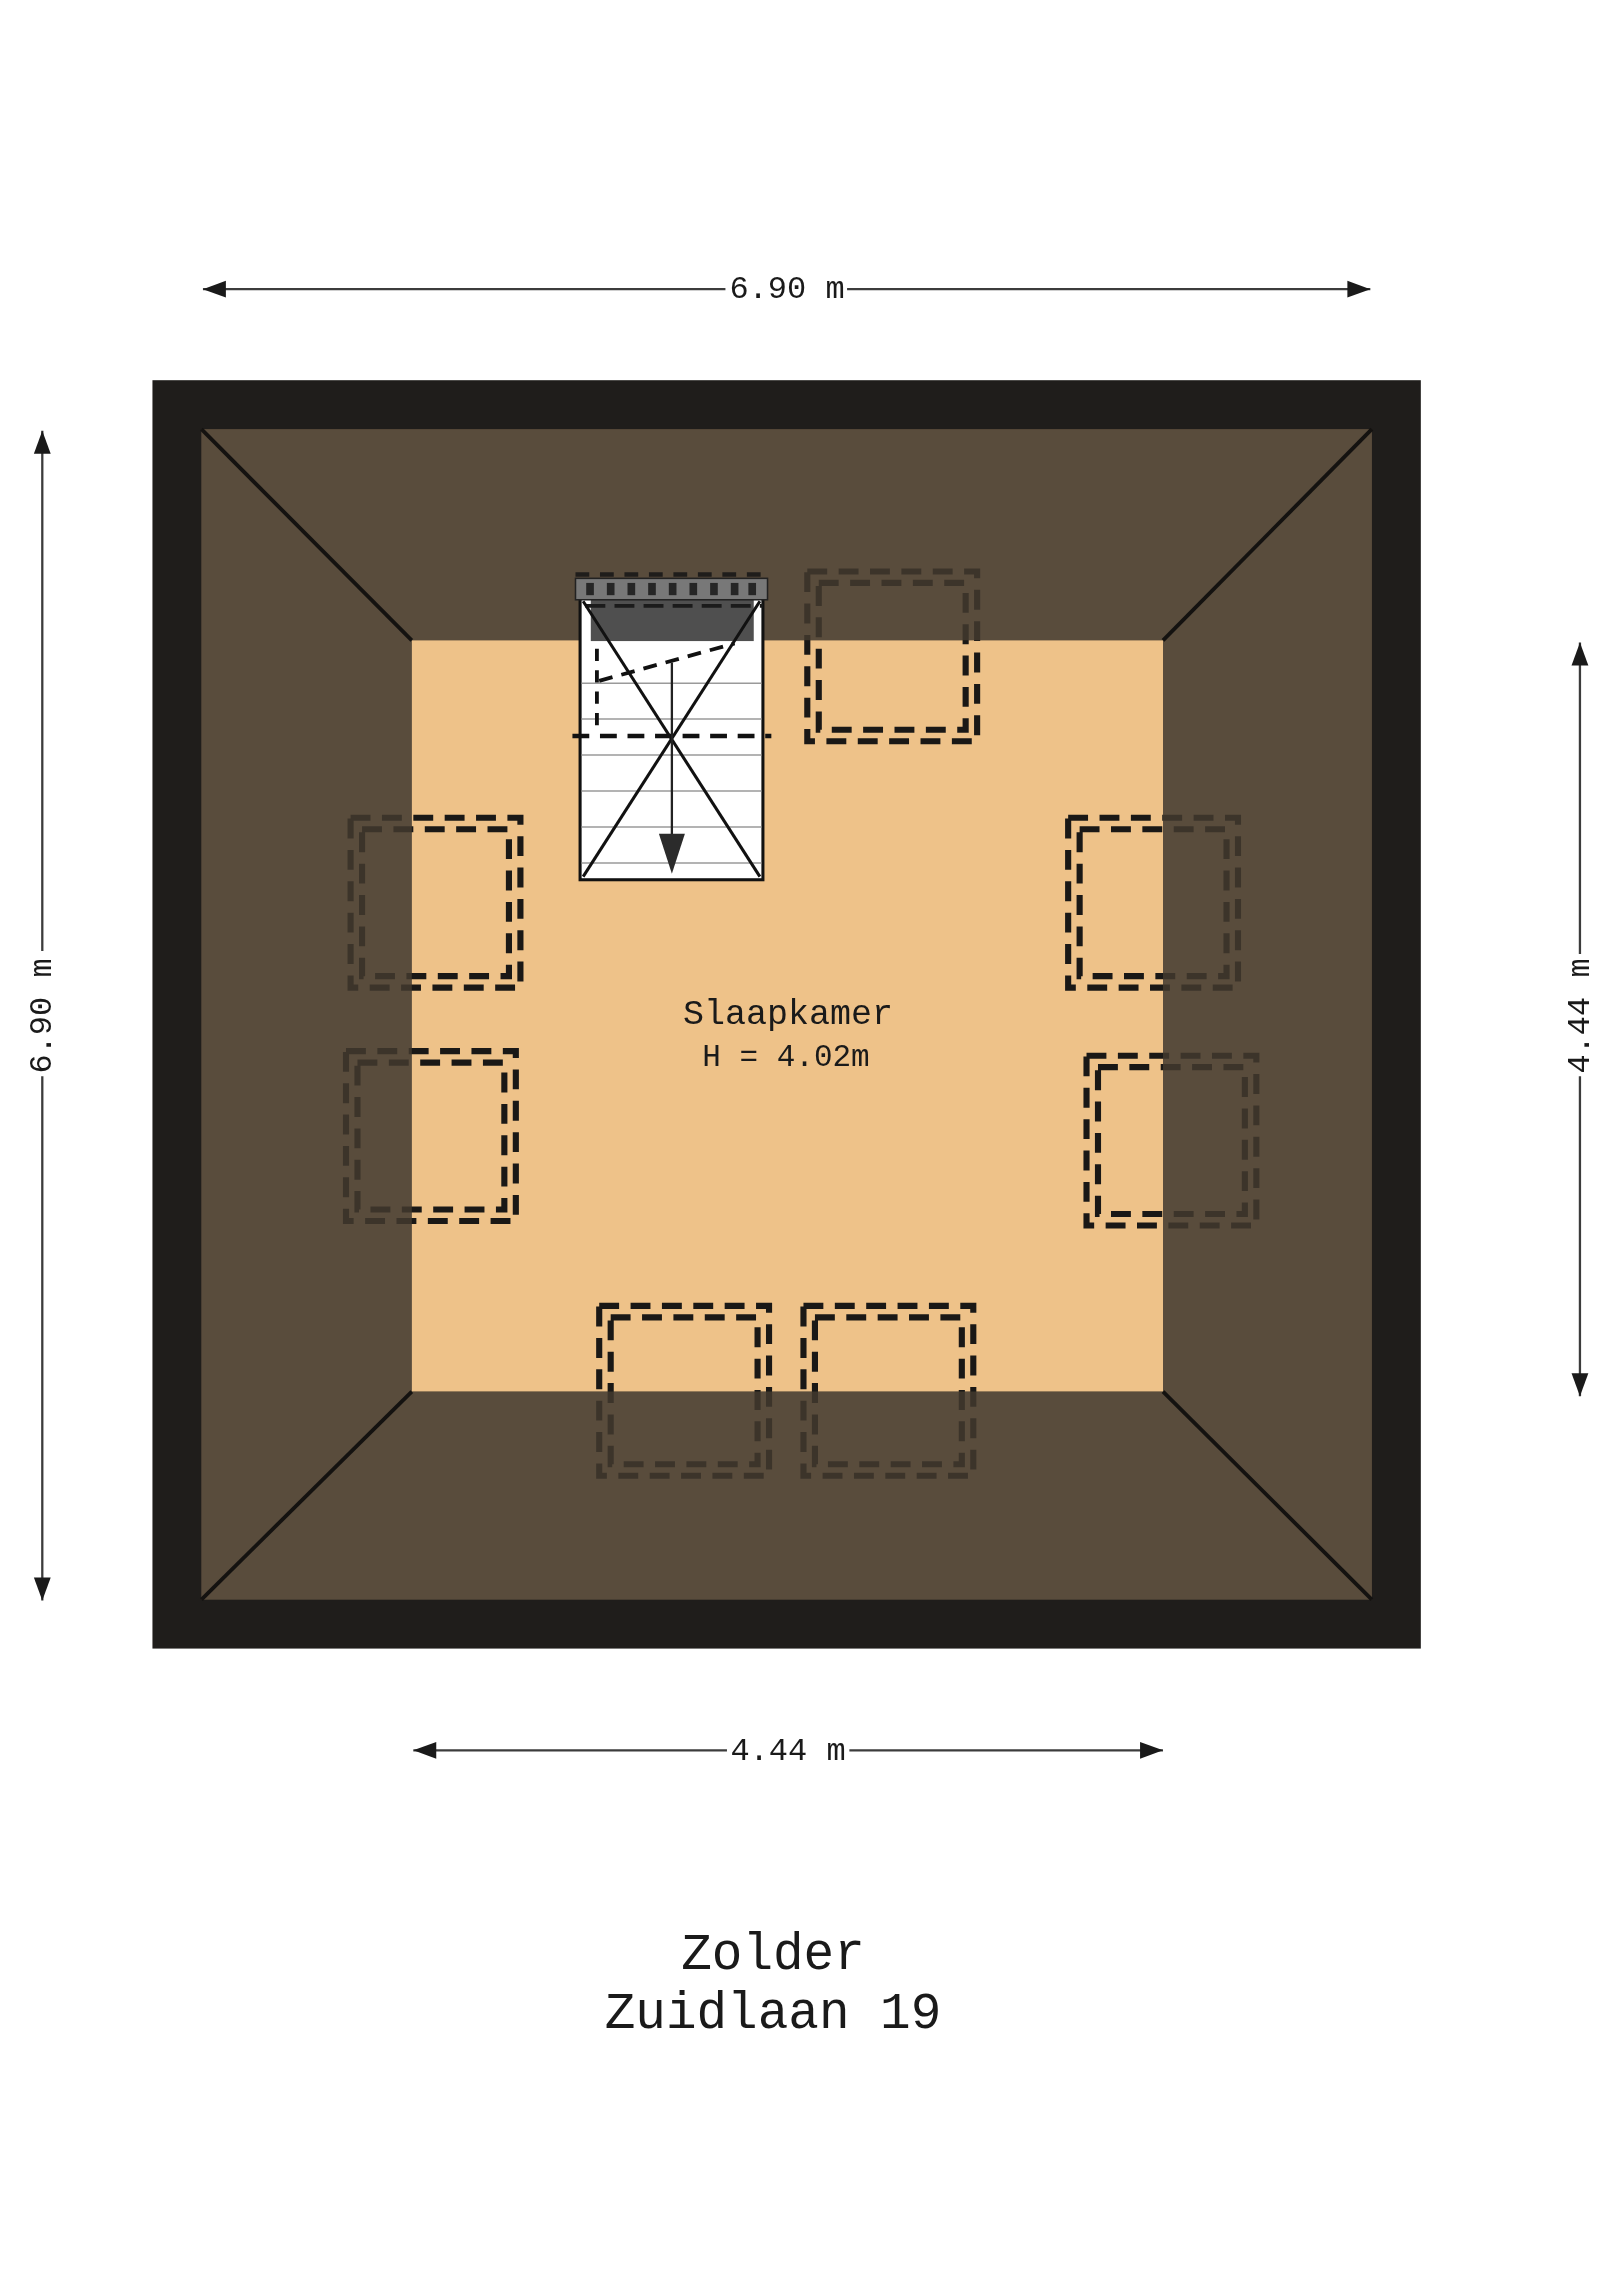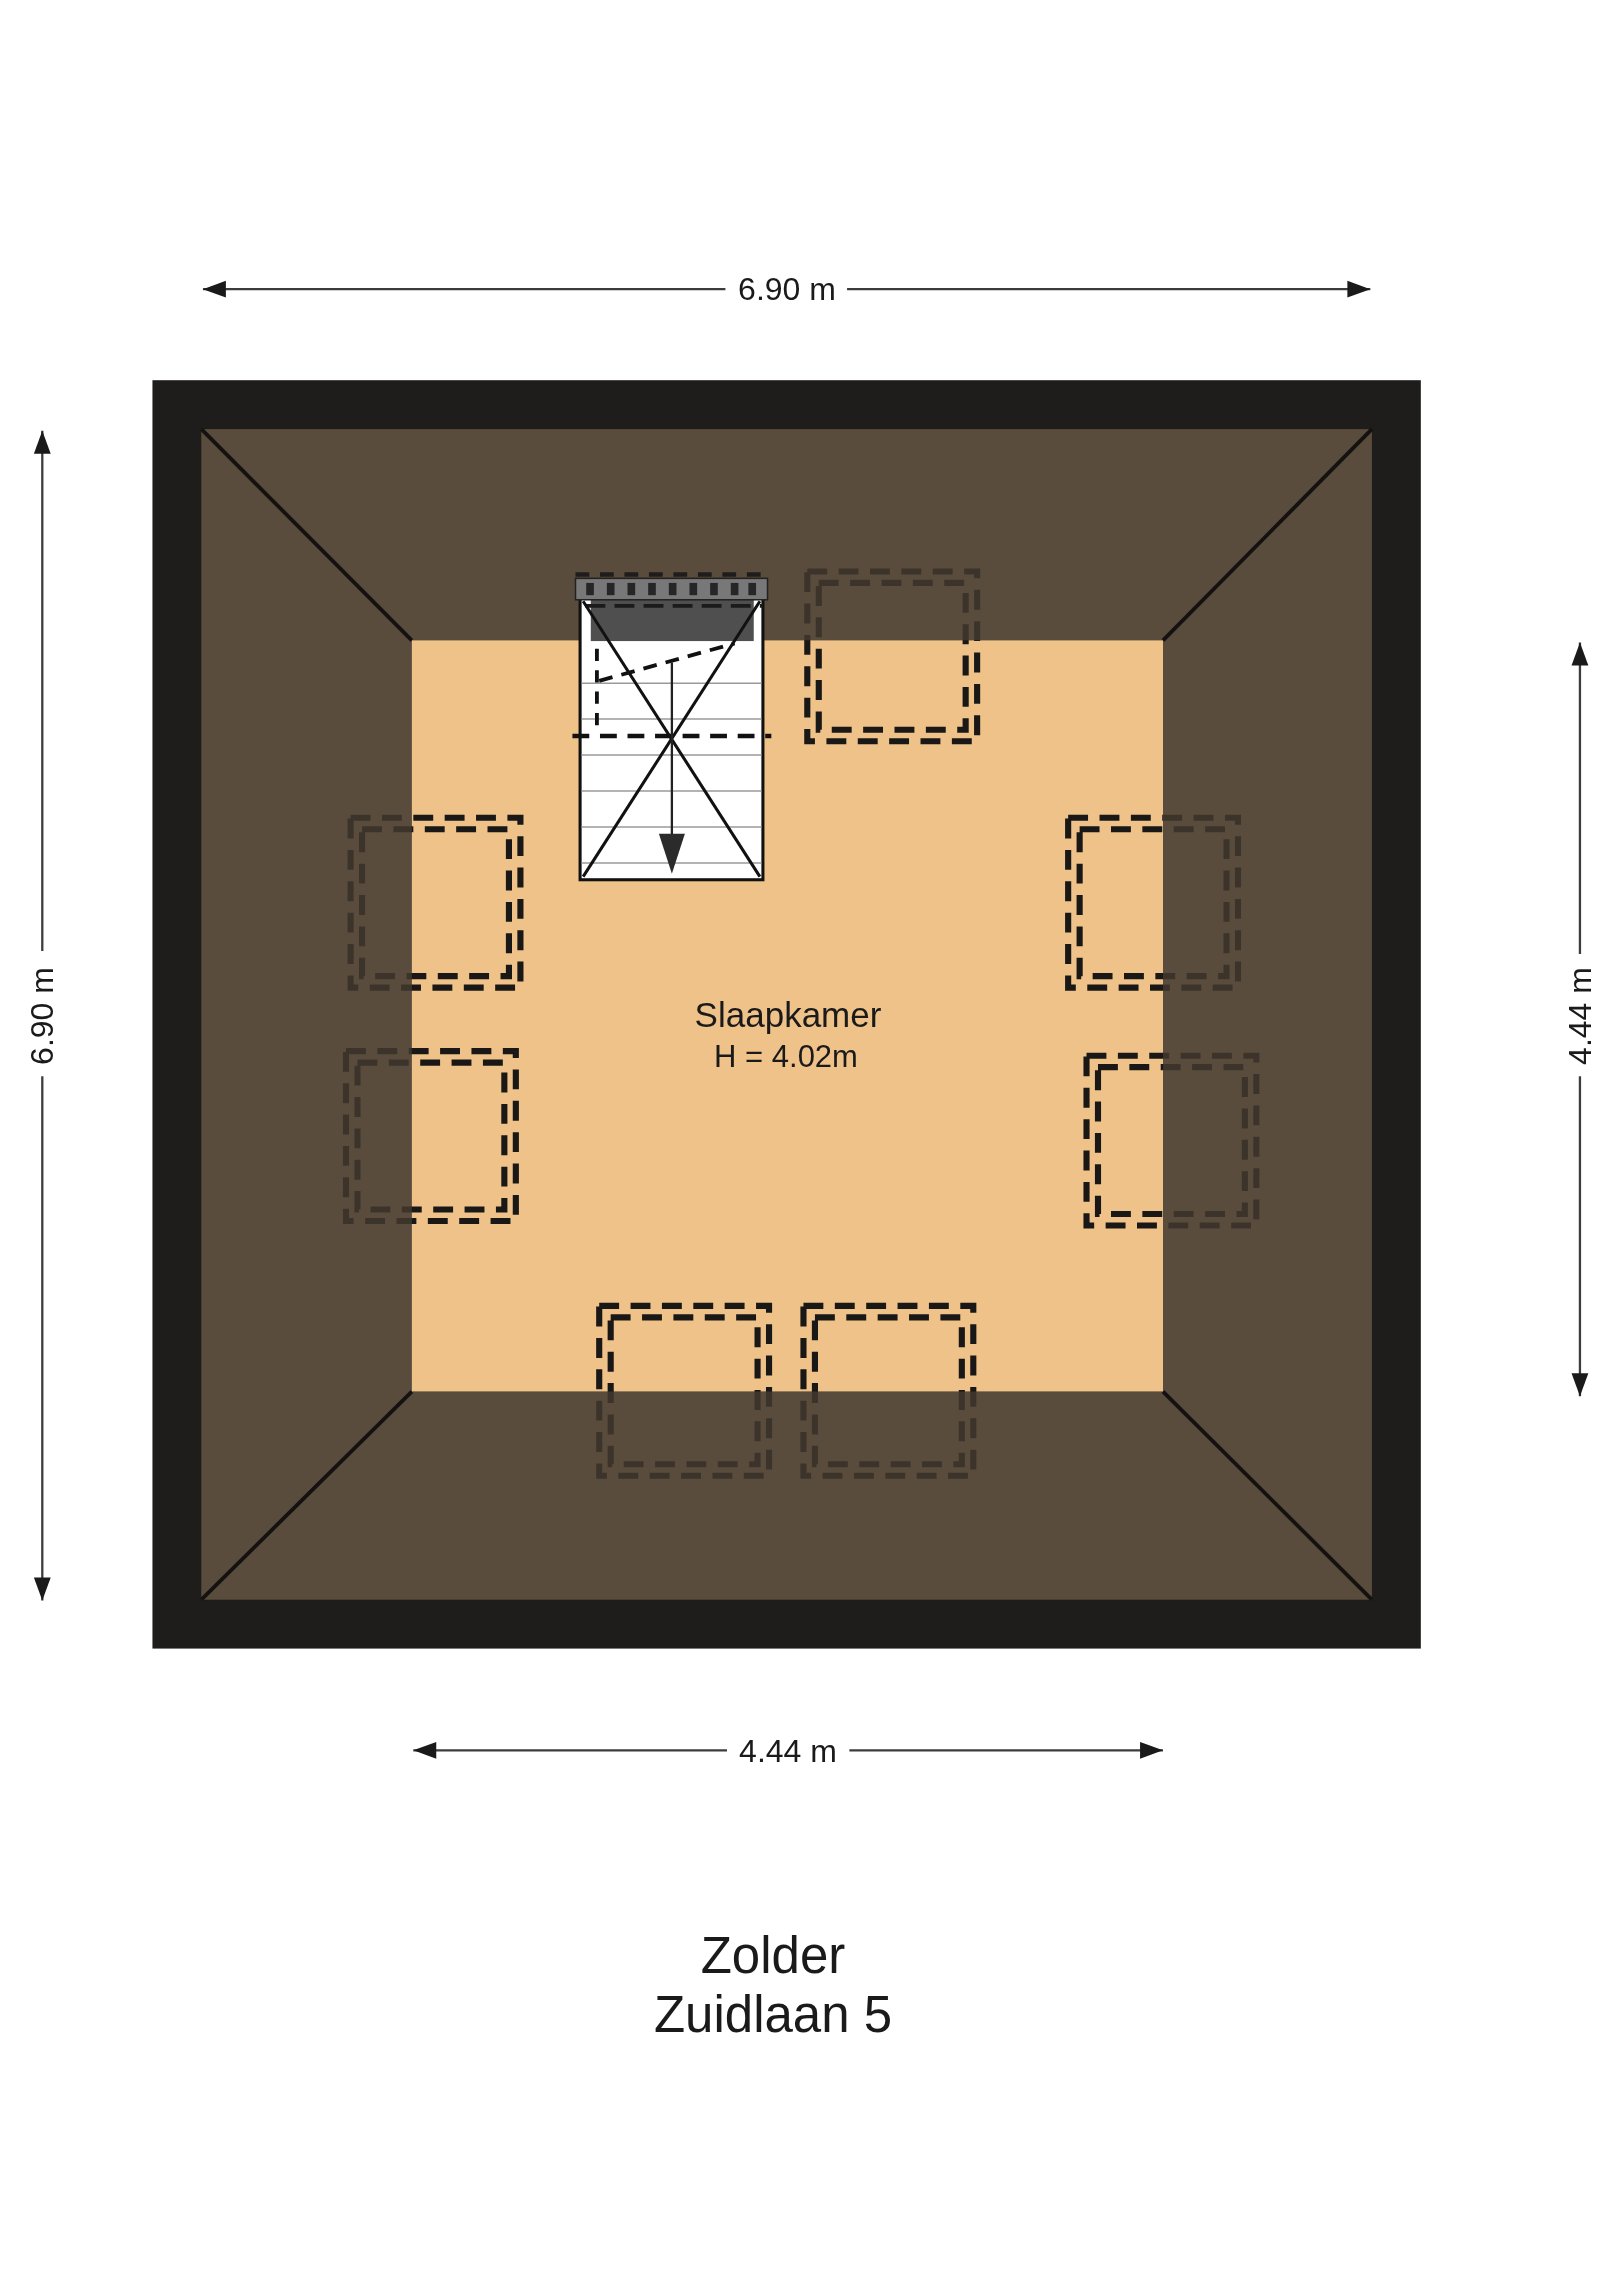--- a/index.html
+++ b/index.html
@@ -1,21 +1,21 @@
 <!DOCTYPE html>
 <html style="--wall: #1f1d1b; --roof: #5a4c3c; --floor: #eec289; --dash: #1a1816; --page: #ffffff;font-size:12.2px"><head>
 <meta charset="utf-8">
 <style>
   :root{
     --wall:#1f1d1b; --roof:#5a4c3c; --floor:#eec289; --dash:#1a1816; --page:#ffffff;
   }
   html,body{margin:0;padding:0;background:var(--page);}
   .canvas{
     position:relative; width:1623px; height:2295px; background:var(--page);
-    font-family:Liberation Sans, sans-serif; color:#1a1a1a; overflow:hidden;
+    font-family:Liberation Mono, monospace; color:#1a1a1a; overflow:hidden;
   }
   svg{position:absolute;left:0;top:0;}
   .wall{fill:var(--wall);}
   .roof{fill:var(--roof);}
   .floor{fill:var(--floor);}
   .sky{fill:none;stroke:var(--dash);stroke-width:8;stroke-dasharray:26 15;}
   .tint{fill:rgba(90,76,60,0.55);fill-rule:evenodd;}
   .hip{stroke:#141210;stroke-width:5;}
   .dim{stroke:#3c3c3c;stroke-width:3;}
   .dimhead{fill:#1a1a1a;}
@@ -156,17 +156,17 @@
   <div class="label dim-label" style="left:787px;top:289px;">6.90 m</div>
   <div class="label dim-label vert" style="left:42px;top:1016px;">6.90 m</div>
   <div class="label dim-label vert" style="left:1580px;top:1016px;">4.44 m</div>
   <div class="label dim-label" style="left:788px;top:1751px;">4.44 m</div>
 
   <div class="label room-label" style="left:788px;top:1015px;">Slaapkamer</div>
   <div class="label room-height" style="left:786px;top:1057px;">H = 4.02m</div>
 
   <div class="title-block">
     <div>Zolder</div>
-    <div>Zuidlaan 5</div>
+    <div>Zuidlaan 19</div>
   </div>
 
 </div>
 
 
 </body></html>

